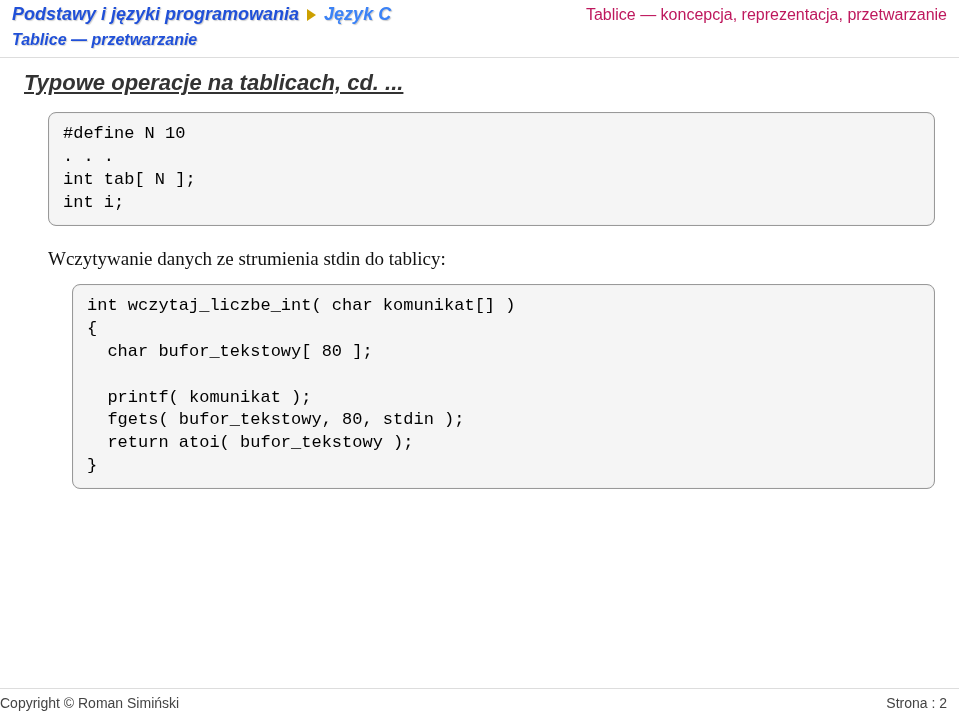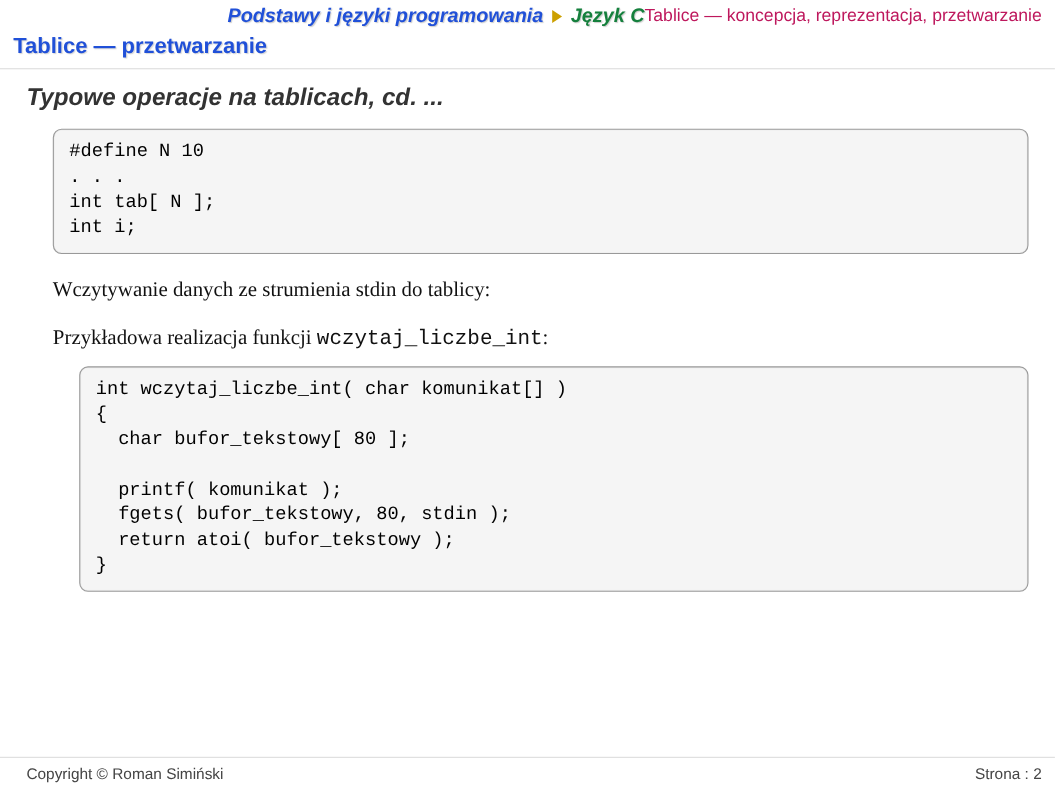--- a/index.html
+++ b/index.html
@@ -1,33 +1,33 @@
 <!DOCTYPE html>
 <html><head>
 <meta charset="utf-8">
 <style>
   * { margin: 0; padding: 0; box-sizing: border-box; }
   html, body { width: 959px; height: 719px; font-family: Arial, sans-serif; background: #fff; }
   
   .page { width: 959px; height: 719px; position: relative; display: flex; flex-direction: column; }
   
-  .header { display: flex; justify-content: flex-end; align-items: flex-start; padding: 4px 12px 0 12px; }
+  .header { display: flex; justify-content: space-between; align-items: flex-start; padding: 4px 12px 0 12px; }
   
   .header-left { display: flex; align-items: center; gap: 8px; }
   .header-left-text { color: #2050d8; font-style: italic; font-weight: bold; font-size: 18px; text-shadow: 1px 1px 1px rgba(128,128,128,0.4); }
   .arrow-icon { width: 0; height: 0; border-top: 6px solid transparent; border-bottom: 6px solid transparent; border-left: 9px solid #cca000; display: inline-block; }
-  .header-center-text { color: #15803d; font-style: italic; font-weight: bold; font-size: 18px; text-shadow: 1px 1px 1px rgba(128,128,128,0.4); }
+  .header-center-text { color: #3b82f6; font-style: italic; font-weight: bold; font-size: 18px; text-shadow: 1px 1px 1px rgba(128,128,128,0.4); }
   .header-right-text { color: #be185d; font-size: 16px; padding-top: 2px; }
   
   .subheader { padding: 6px 12px 8px 12px; border-bottom: 1px solid #ddd; }
-  .subheader-text { color: #2050d8; font-weight: bold; font-size: 20px; text-shadow: 1px 1px 1px rgba(150,150,150,0.4); }
+  .subheader-text { color: #2050d8; font-style: italic; font-weight: bold; font-size: 16px; text-shadow: 1px 1px 1px rgba(150,150,150,0.4); }
   
   .content { flex: 1; padding: 12px 24px 0 24px; }
   
-  .slide-title { color: #333; font-style: italic; font-weight: bold; font-size: 22px; margin-bottom: 16px; }
+  .slide-title { color: #333; font-style: italic; font-weight: bold; font-size: 22px; margin-bottom: 16px; text-decoration: underline; }
   
   .code-block {
     background: #f5f5f5;
     border: 1px solid #999;
     border-radius: 8px;
     padding: 10px 14px;
     font-family: "Courier New", monospace;
     font-size: 17px;
     line-height: 1.35;
     color: #000;
@@ -36,21 +36,21 @@
     box-shadow: inset 0 0 1px rgba(0,0,0,0.2);
   }
   .code-block.indent1 { margin-left: 24px; }
   .code-block.indent2 { margin-left: 48px; }
   
   .body-text { font-family: Georgia, 'Times New Roman', serif; font-size: 19px; color: #111; margin: 22px 0 14px 24px; }
   .mono-inline { font-family: "Courier New", monospace; }
   
   .footer {
     display: flex; justify-content: space-between; align-items: center;
-    padding: 6px 12px 8px 24px; border-top: 1px solid #ddd;
+    padding: 6px 12px 8px 0; border-top: 1px solid #ddd;
     font-size: 14px; color: #444;
   }
 </style>
 </head>
 <body>
 <div class="page">
 
   <div class="header">
     <div class="header-left">
       <span class="header-left-text">Podstawy i języki programowania</span>
@@ -69,23 +69,20 @@
 
     <div class="code-block indent1">#define N 10
 . . .
 int tab[ N ];
 int i;</div>
 
     <div class="body-text">Wczytywanie danych ze strumienia stdin do tablicy:</div>
 
 
 
-    <div class="body-text">
-      <span>Przykładowa realizacja funkcji </span><span class="mono-inline">wczytaj_liczbe_int</span><span>:</span>
-    </div>
 
     <div class="code-block indent2">int wczytaj_liczbe_int( char komunikat[] )
 {
   char bufor_tekstowy[ 80 ];
 
   printf( komunikat );
   fgets( bufor_tekstowy, 80, stdin );
   return atoi( bufor_tekstowy );
 }</div>
   </div>

